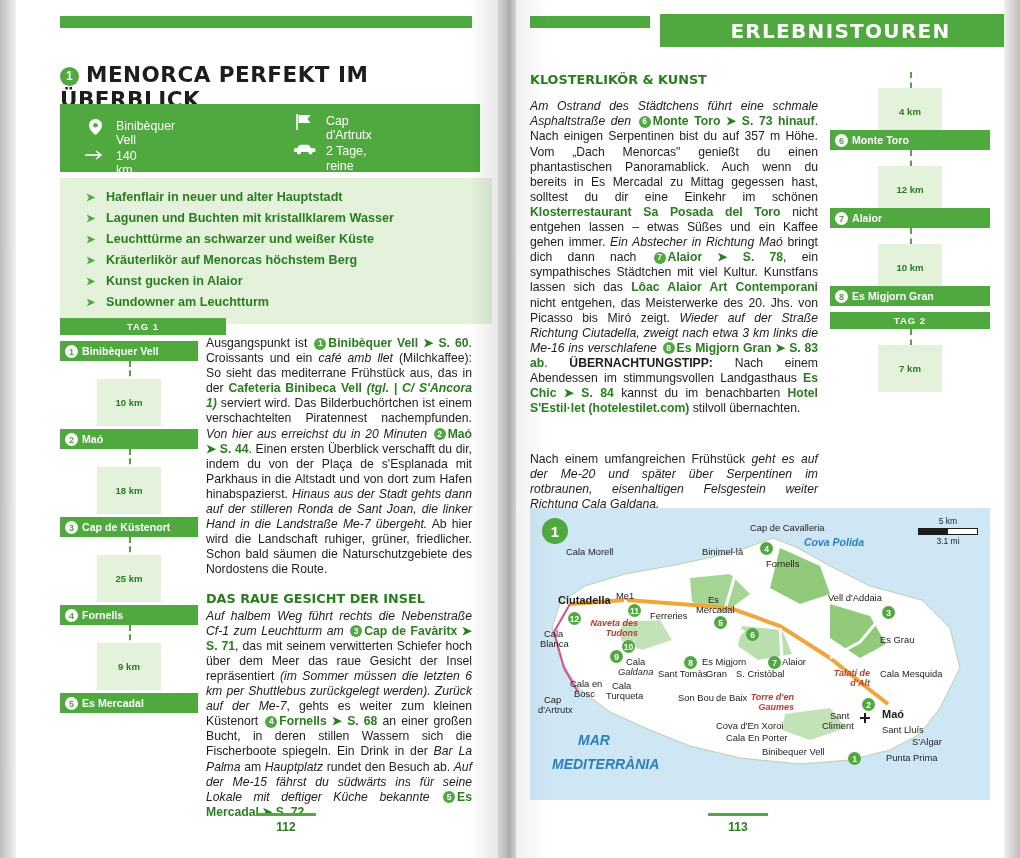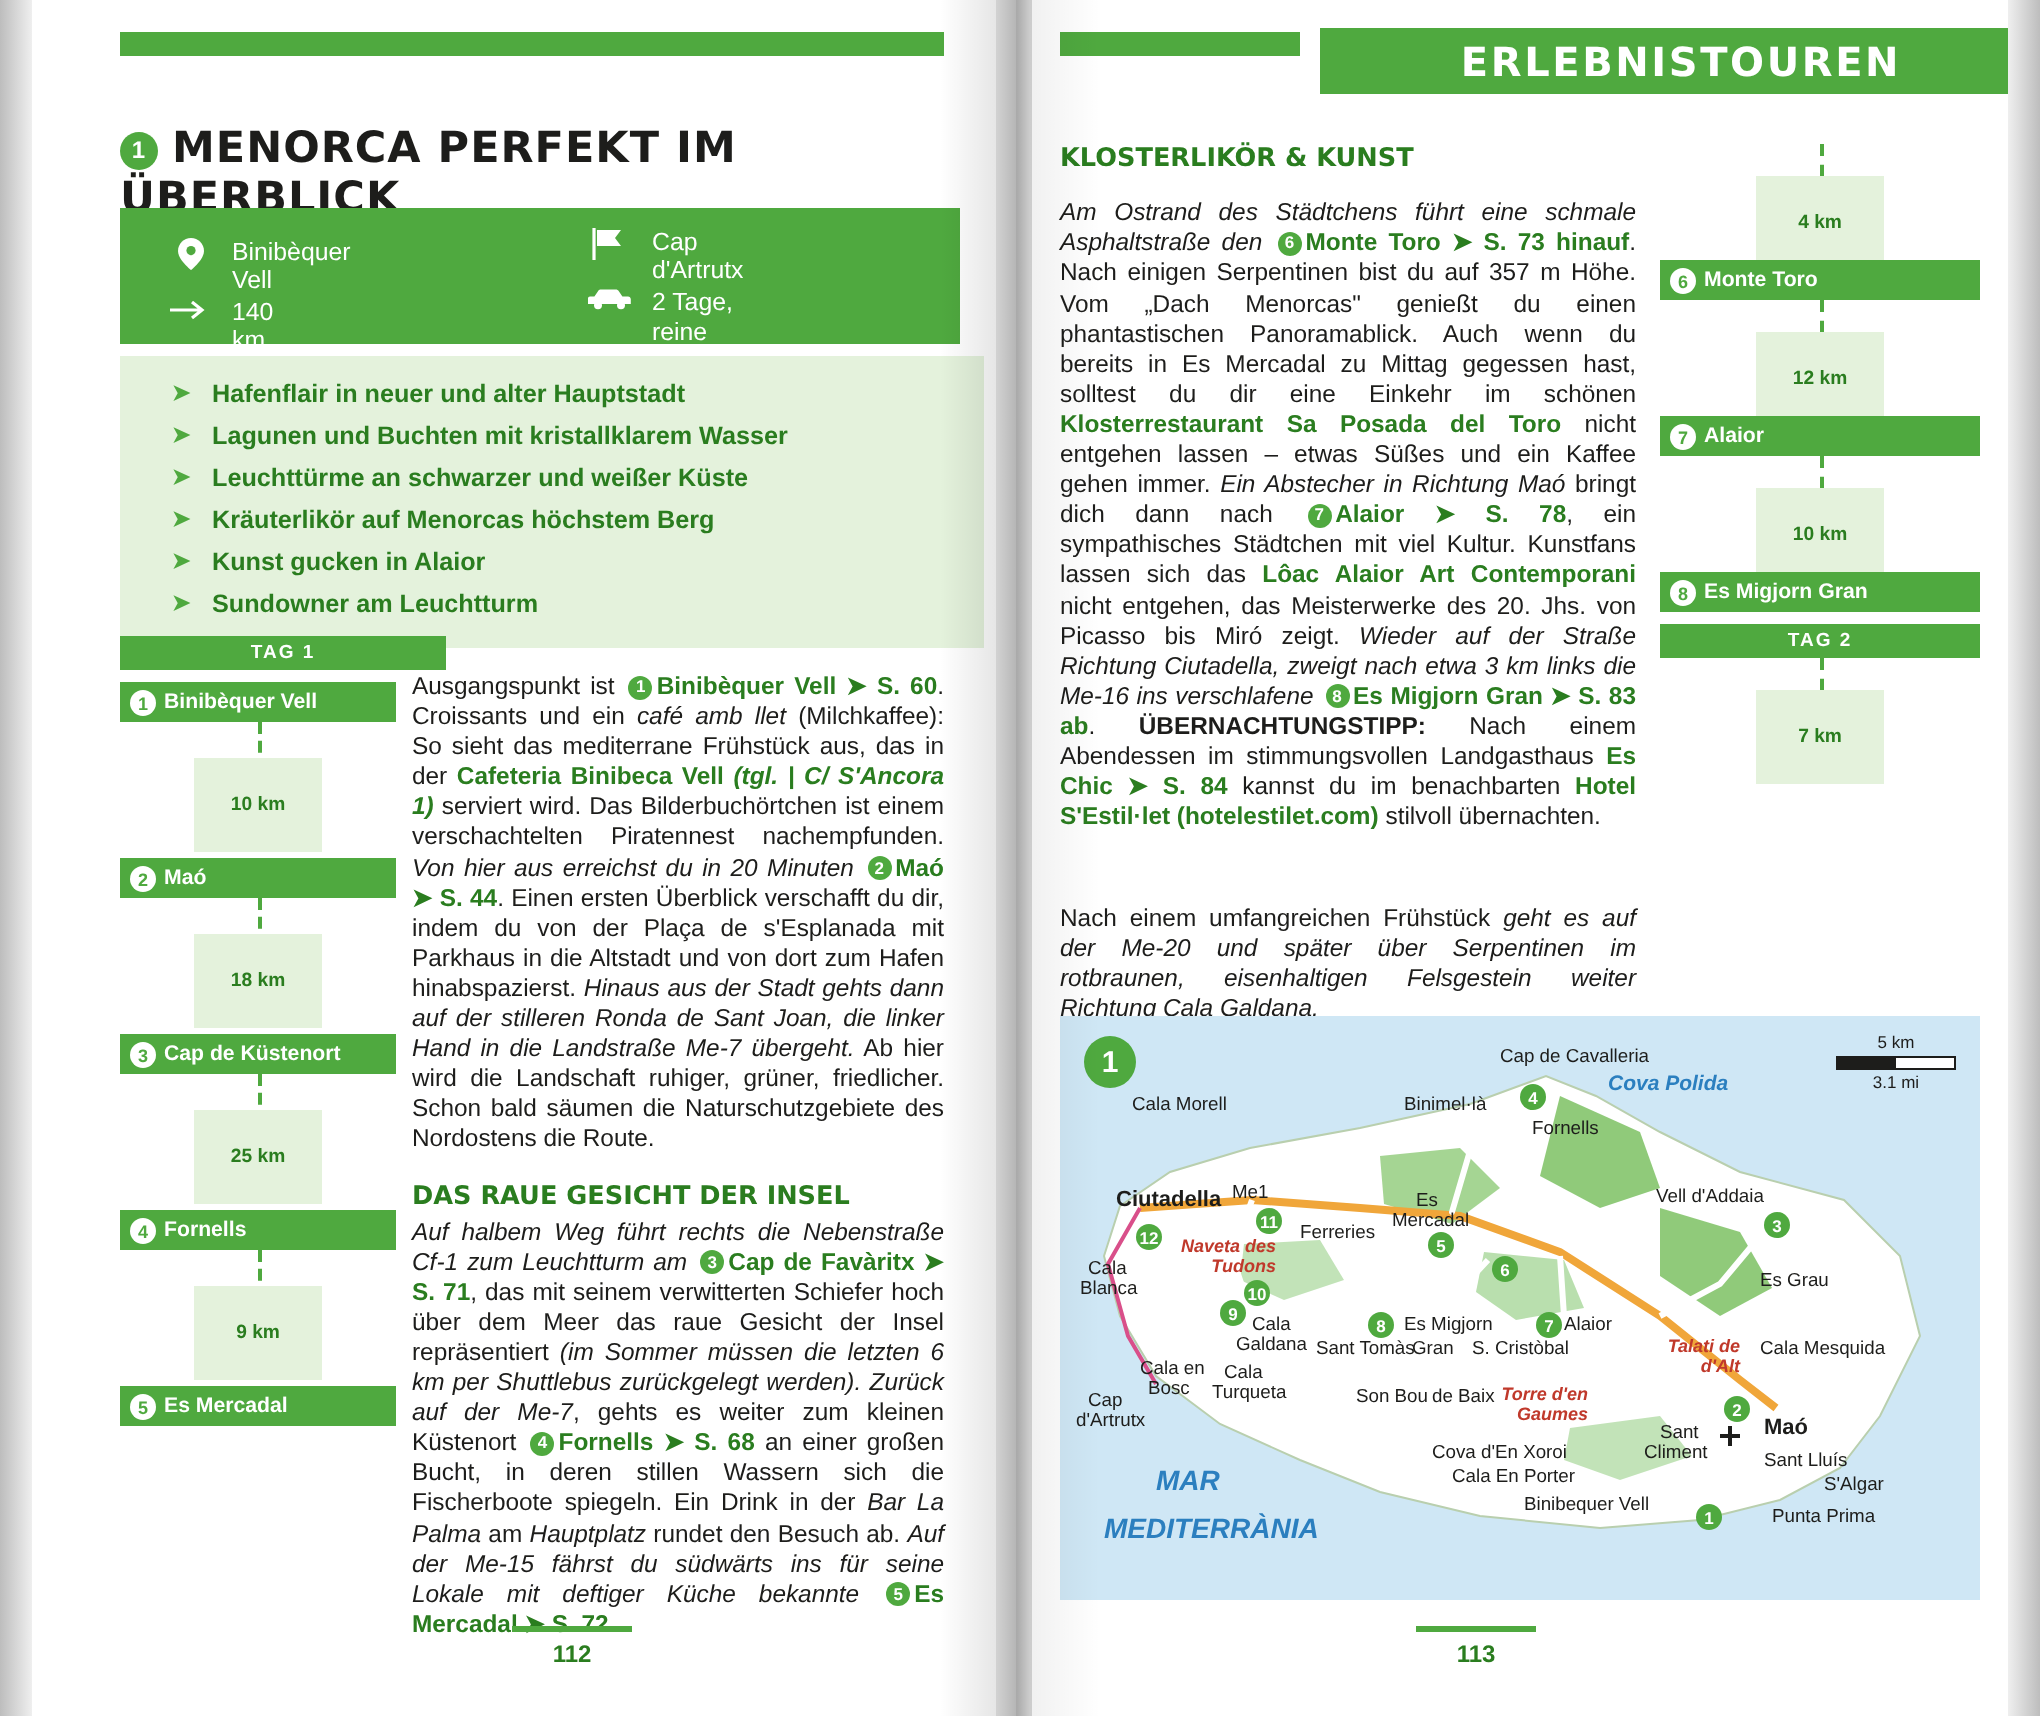--- a/index.html
+++ b/index.html
@@ -55,22 +55,22 @@
   .greenlist li:last-child{margin-bottom:0;}
   .greenlist li:before{content:"\27A4";position:absolute;left:26px;top:0;color:#4fa93f;font-size:11px;}
   .greenlist ul{margin:0;padding:0;}
 
   
   .col-left{position:absolute;left:60px;top:318px;width:138px;}
   .col-right{position:absolute;left:206px;top:336px;width:274px;font-size:12.2px;line-height:15.1px;color:#1d1d1b;text-align:justify;}
   .col-right p{margin:0 0 0 0;}
 
   .tag-label{
-    width:131px;background:#4fa93f;color:#fff;font-size:9.5px;font-weight:bold;
-    letter-spacing:1px;text-align:center;padding:3px 16px;
+    width:166px;background:#4fa93f;color:#fff;font-size:9.5px;font-weight:bold;
+    letter-spacing:1px;text-align:center;padding:3px 0;
   }
   .stop{
     position:relative;width:138px;background:#4fa93f;color:#fff;
     font-size:10.6px;font-weight:bold;padding:4px 0 4px 22px;box-sizing:border-box;
     margin-top:6px;
   }
   .stop .dot{
     position:absolute;left:5px;top:4px;width:13px;height:13px;border-radius:50%;
     background:#fff;color:#4fa93f;font-size:9px;font-weight:bold;
     display:flex;align-items:center;justify-content:center;
@@ -319,21 +319,21 @@
           <div class="mtown" style="left: 166px; top: 96px;">Mercadal</div>
           <div class="mtown" style="left: 120px; top: 102px;">Ferreries</div>
           <div class="mtown" style="left: 252px; top: 148px;">Alaior</div>
           <div class="mtown" style="left: 350px; top: 126px;">Es Grau</div>
           <div class="mtown" style="left: 350px; top: 160px;">Cala Mesquida</div>
           <div class="mtown" style="left: 172px; top: 148px;">Es Migjorn</div>
           <div class="mtown" style="left: 176px; top: 160px;">Gran</div>
           <div class="mtown" style="left: 206px; top: 160px;">S. Cristòbal</div>
           <div class="mtown" style="left: 128px; top: 160px;">Sant Tomàs</div>
           <div class="mtown" style="left: 96px; top: 148px;">Cala</div>
-          <div class="mtown" style="left: 88px; top: 158px;">Galdana</div>
+          <div class="mtown" style="left: 88px; top: 158px; font-style: italic;">Galdana</div>
           <div class="mtown" style="left: 82px; top: 172px;">Cala</div>
           <div class="mtown" style="left: 76px; top: 182px;">Turqueta</div>
           <div class="mtown" style="left: 40px; top: 170px;">Cala en</div>
           <div class="mtown" style="left: 44px; top: 180px;">Bosc</div>
           <div class="mtown" style="left: 14px; top: 186px;">Cap</div>
           <div class="mtown" style="left: 8px; top: 196px;">d'Artrutx</div>
           <div class="mtown" style="left: 148px; top: 184px;">Son Bou</div>
           <div class="mtown" style="left: 186px; top: 184px;">de Baix</div>
           <div class="mtown" style="left: 196px; top: 200px; margin-top: 24px;">Cala En Porter</div>
           <div class="mtown" style="left: 186px; top: 212px;">Cova d'En Xoroi</div>

